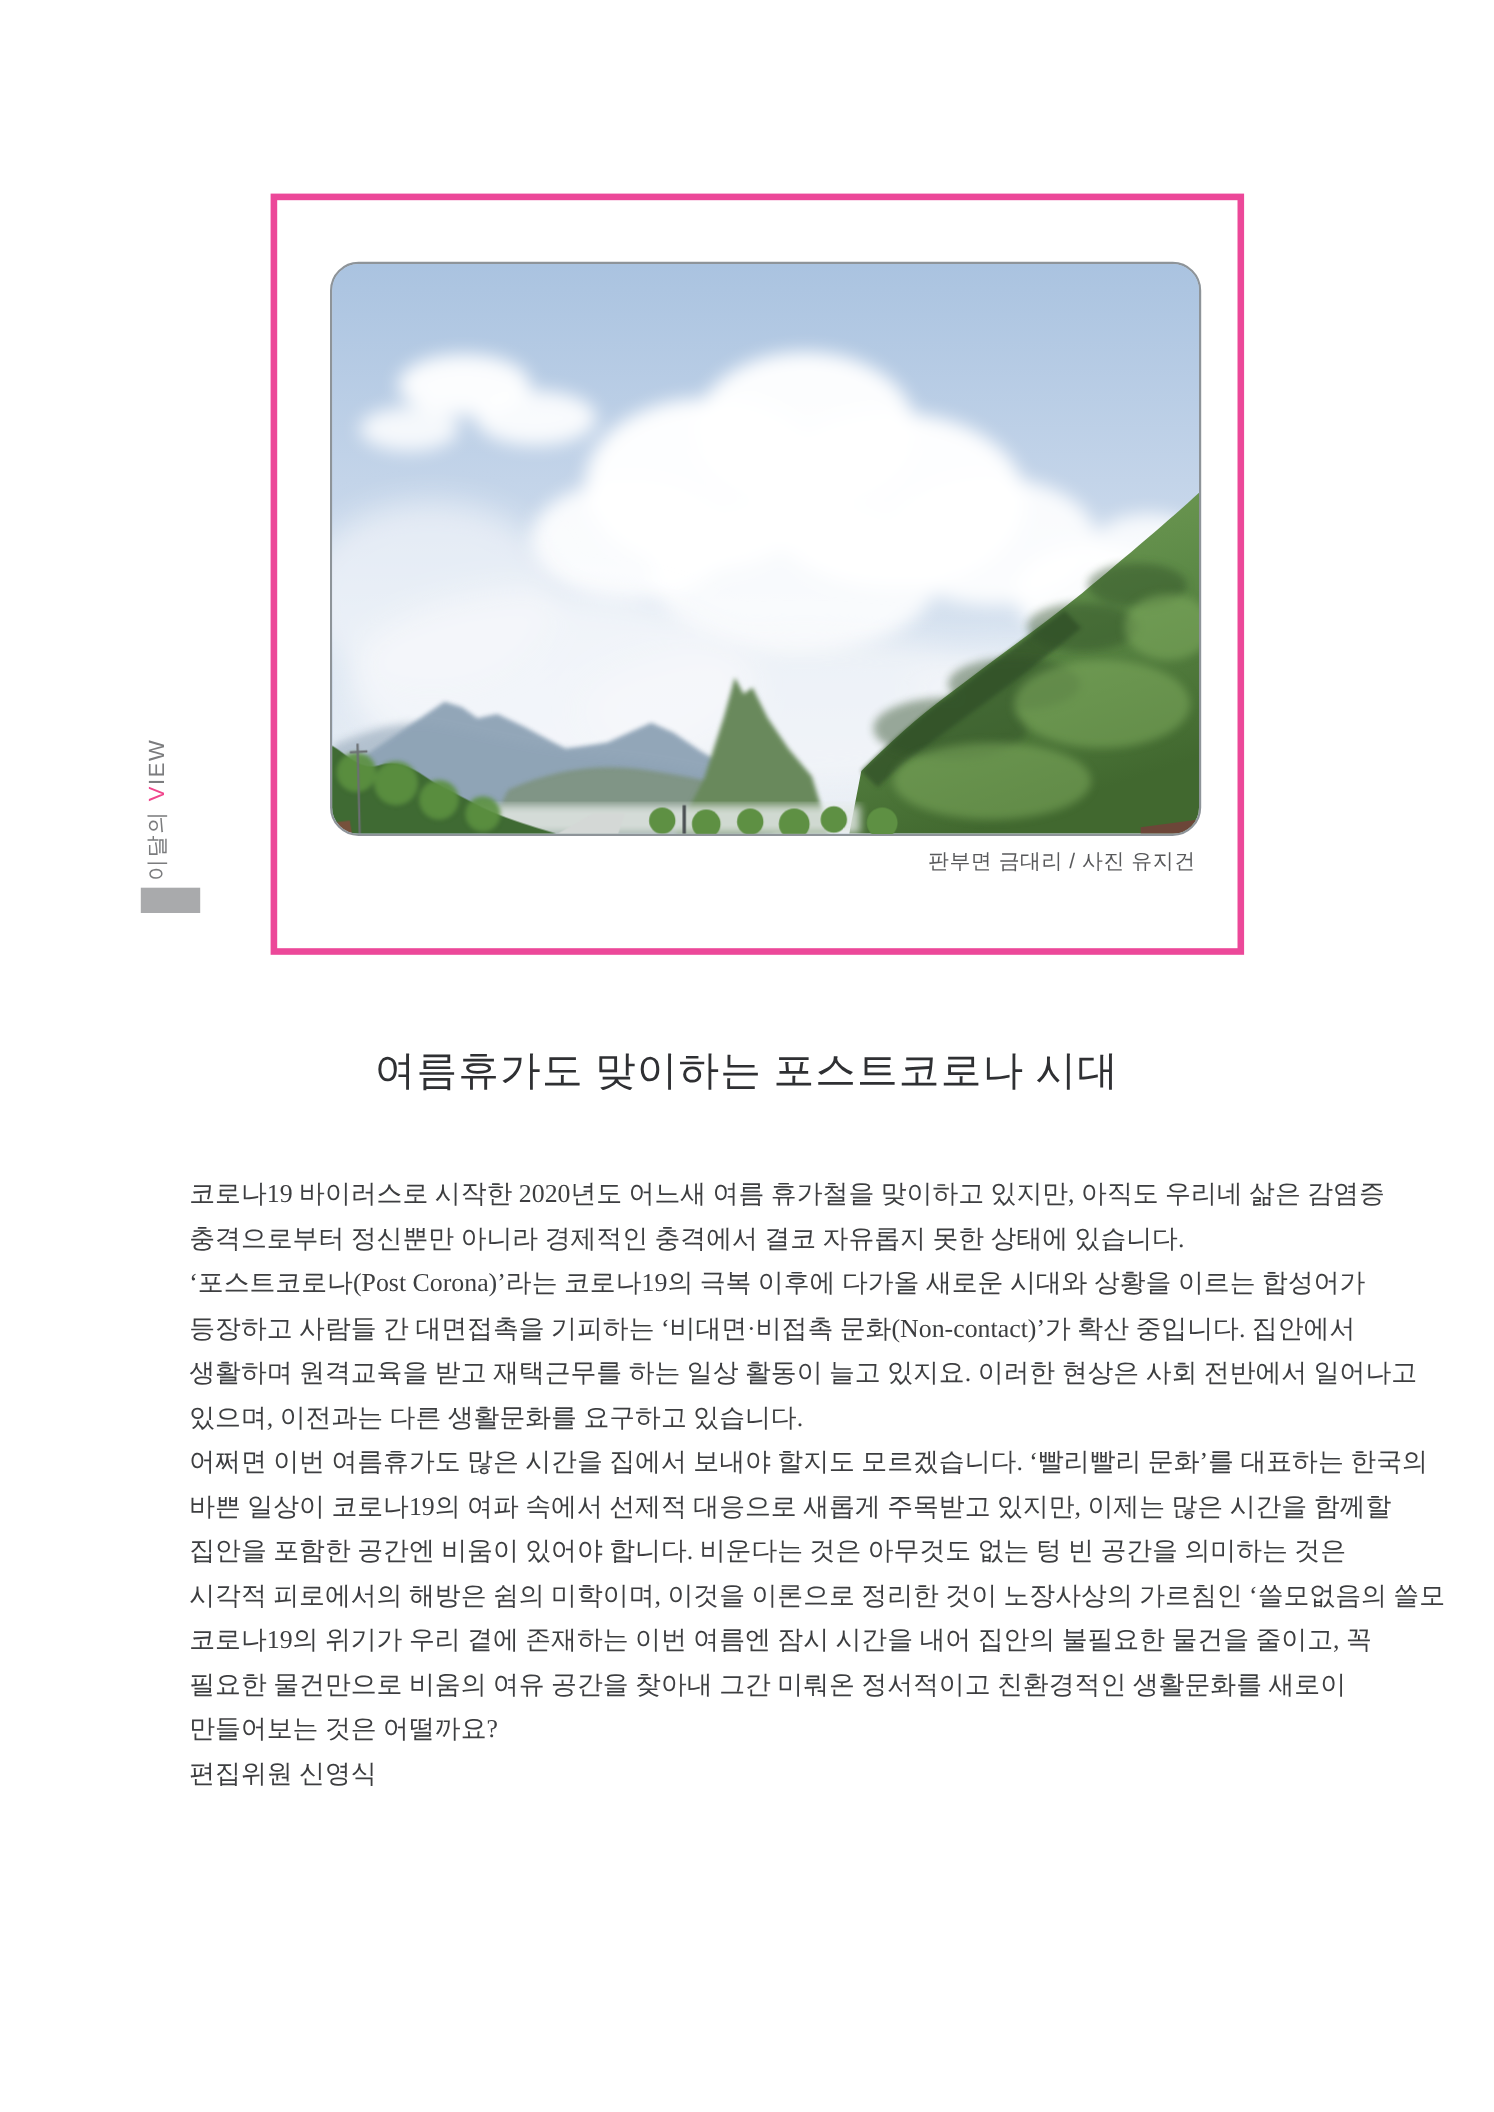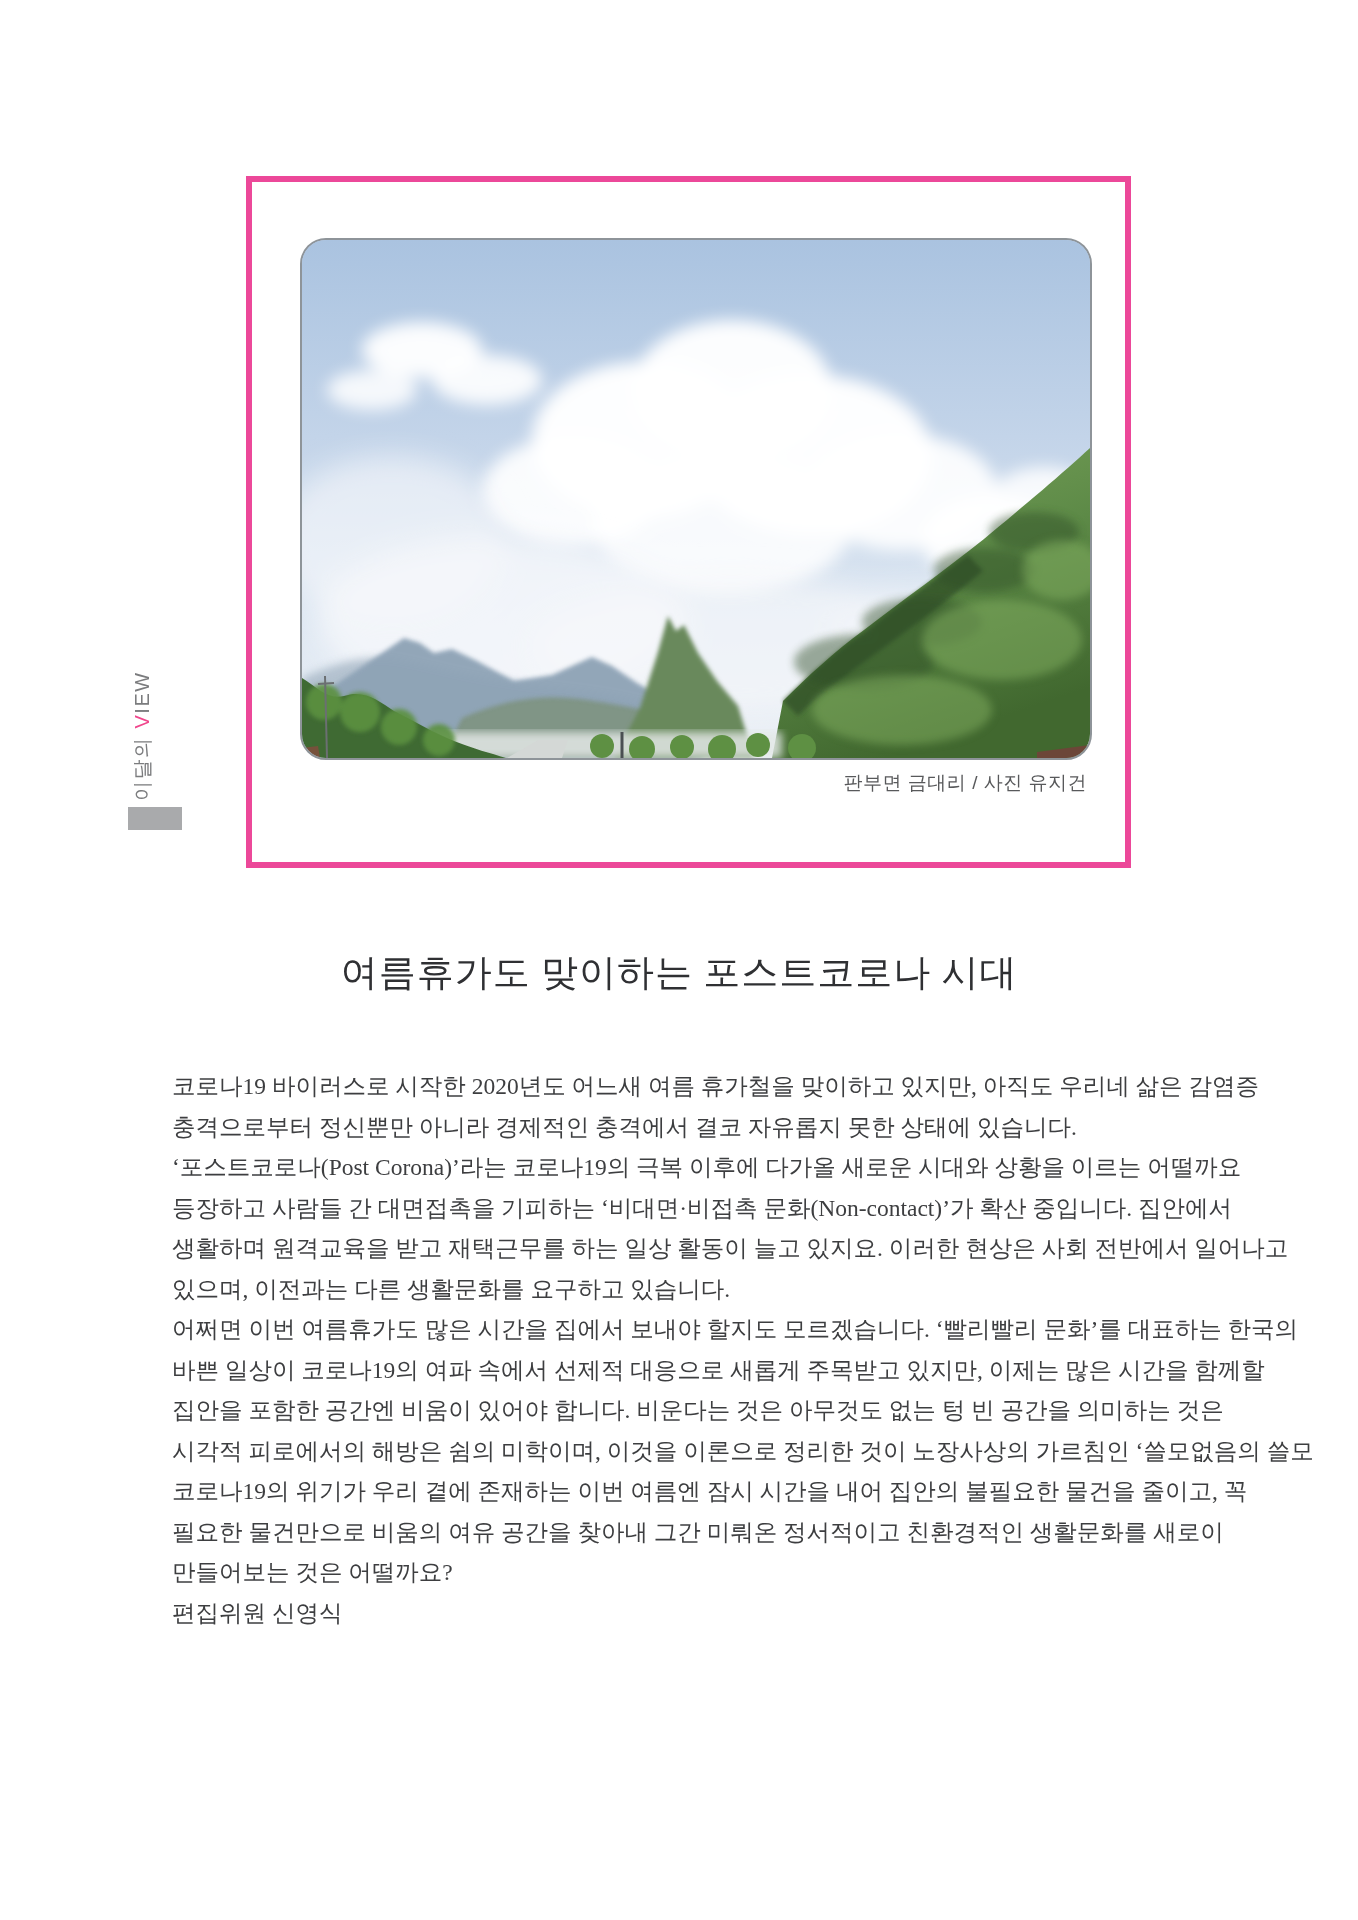--- a/index.html
+++ b/index.html
@@ -143,21 +143,21 @@
       </svg>
     </div>
     <div class="caption">판부면 금대리 / 사진 유지건</div>
   </div>
 
   <h1 class="title">여름휴가도 맞이하는 포스트코로나 시대</h1>
 
   <div class="body">
     <div class="line">코로나19 바이러스로 시작한 2020년도 어느새 여름 휴가철을 맞이하고 있지만, 아직도 우리네 삶은 감염증</div>
     <div class="line">충격으로부터 정신뿐만 아니라 경제적인 충격에서 결코 자유롭지 못한 상태에 있습니다.</div>
-    <div class="line">‘포스트코로나(Post Corona)’라는 코로나19의 극복 이후에 다가올 새로운 시대와 상황을 이르는 어떨까요</div>
+    <div class="line">‘포스트코로나(Post Corona)’라는 코로나19의 극복 이후에 다가올 새로운 시대와 상황을 이르는 합성어가</div>
     <div class="line">등장하고 사람들 간 대면접촉을 기피하는 ‘비대면·비접촉 문화(Non-contact)’가 확산 중입니다. 집안에서</div>
     <div class="line">생활하며 원격교육을 받고 재택근무를 하는 일상 활동이 늘고 있지요. 이러한 현상은 사회 전반에서 일어나고</div>
     <div class="line">있으며, 이전과는 다른 생활문화를 요구하고 있습니다.</div>
     <div class="line">어쩌면 이번 여름휴가도 많은 시간을 집에서 보내야 할지도 모르겠습니다. ‘빨리빨리 문화’를 대표하는 한국의</div>
     <div class="line">바쁜 일상이 코로나19의 여파 속에서 선제적 대응으로 새롭게 주목받고 있지만, 이제는 많은 시간을 함께할</div>
     <div class="line">집안을 포함한 공간엔 비움이 있어야 합니다. 비운다는 것은 아무것도 없는 텅 빈 공간을 의미하는 것은</div>
     <div class="line">시각적 피로에서의 해방은 쉼의 미학이며, 이것을 이론으로 정리한 것이 노장사상의 가르침인 ‘쓸모없음의 쓸모</div>
     <div class="line">코로나19의 위기가 우리 곁에 존재하는 이번 여름엔 잠시 시간을 내어 집안의 불필요한 물건을 줄이고, 꼭</div>
     <div class="line">필요한 물건만으로 비움의 여유 공간을 찾아내 그간 미뤄온 정서적이고 친환경적인 생활문화를 새로이</div>
     <div class="line">만들어보는 것은 어떨까요?</div>

